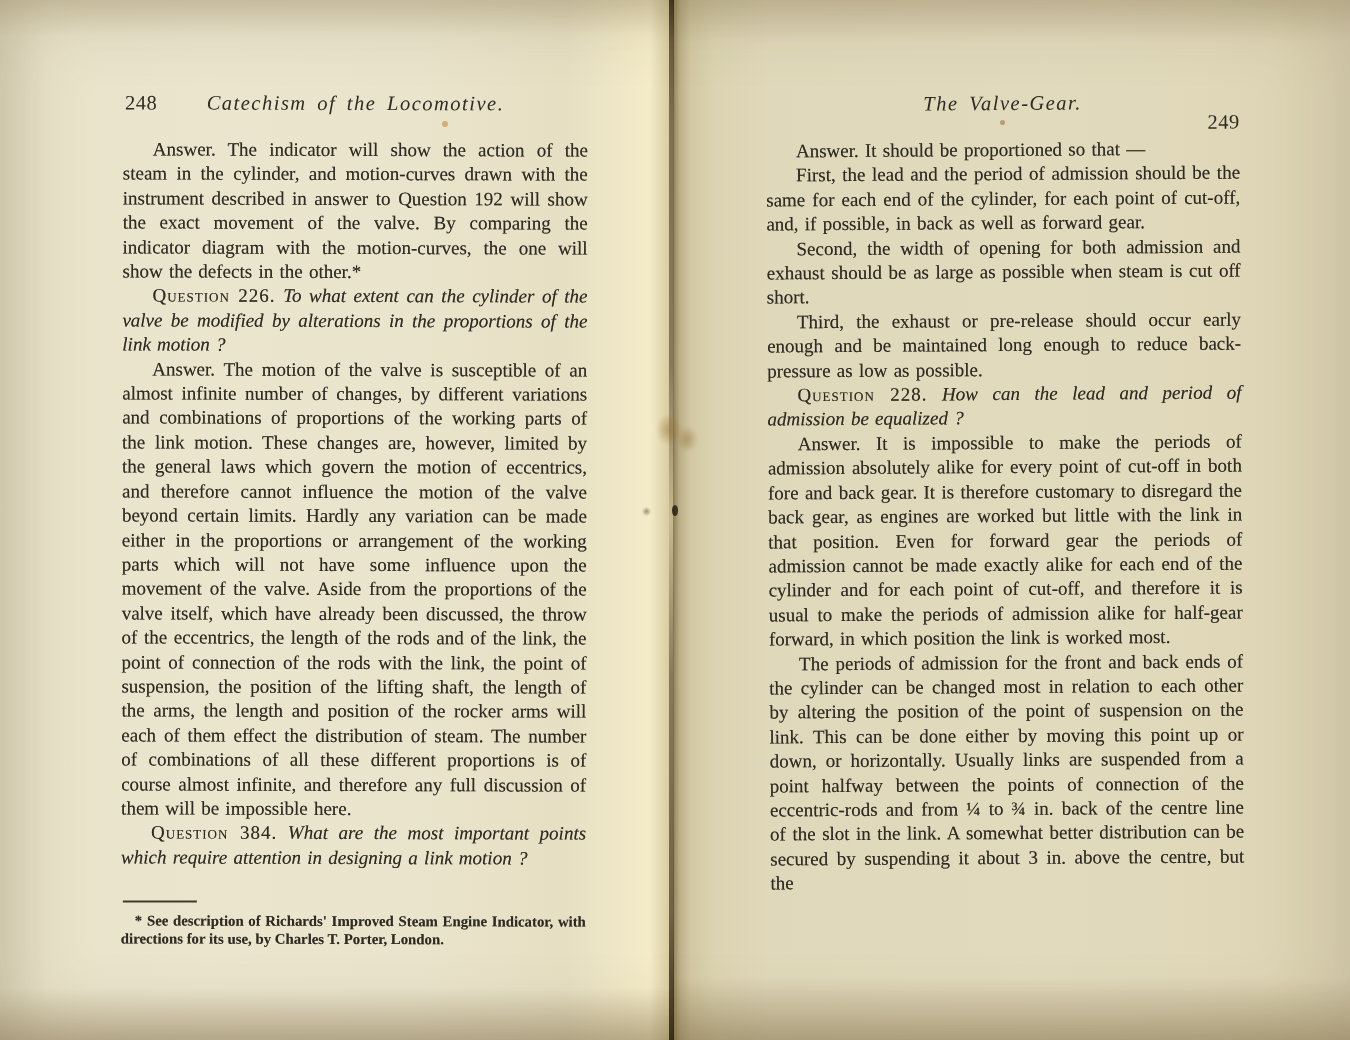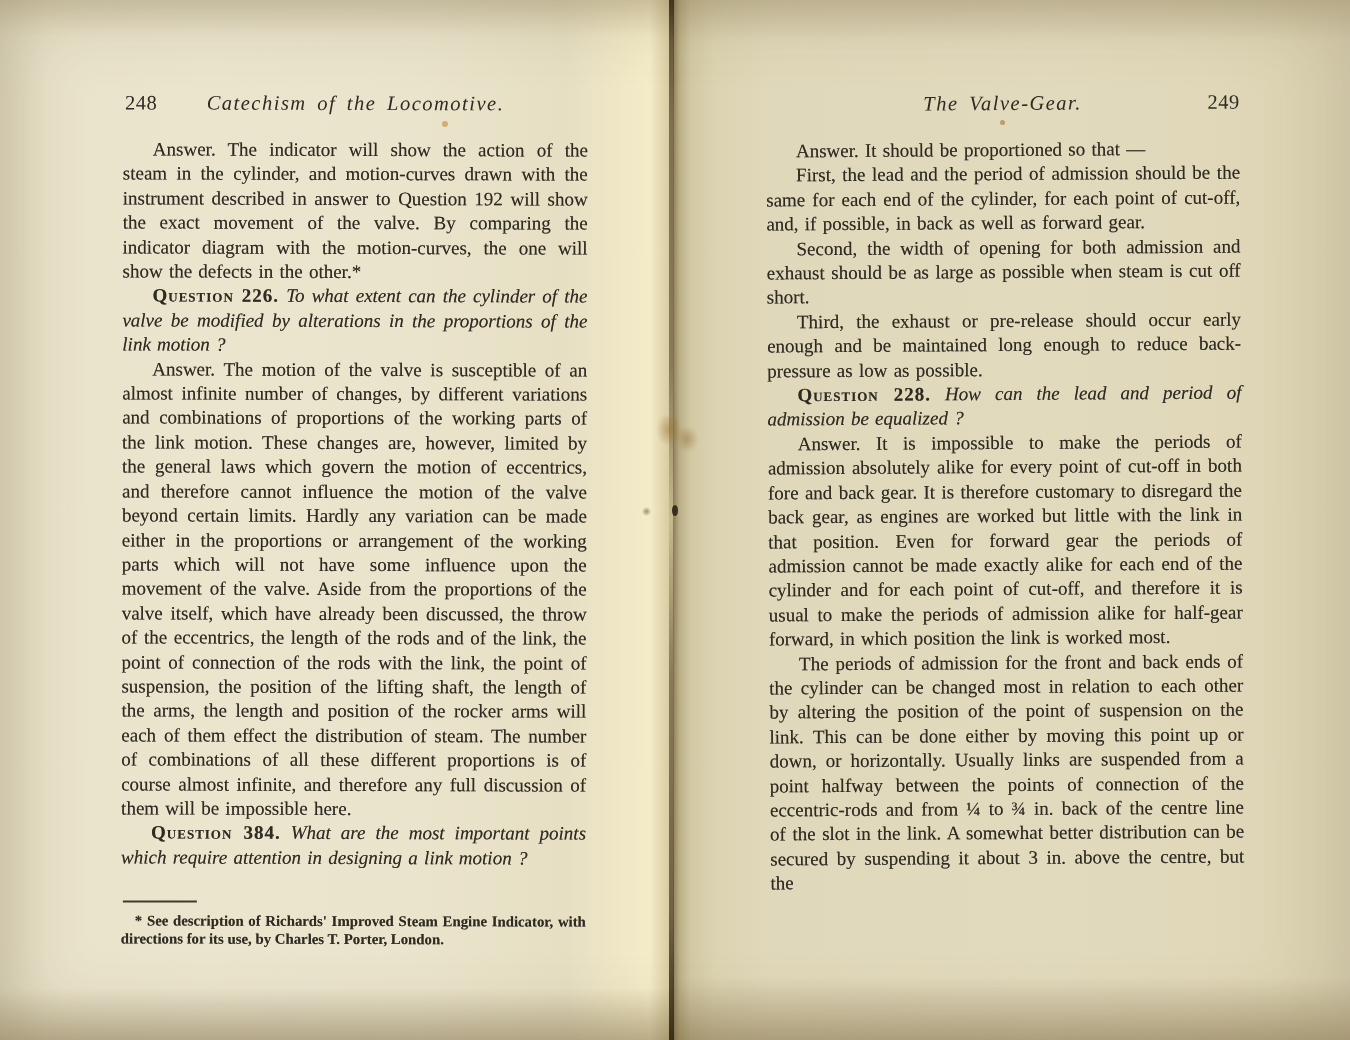--- a/index.html
+++ b/index.html
@@ -48,39 +48,39 @@
   .content.left  { left: 122px; width: 465px; transform: rotate(0.15deg); }
   .content.right { left: 768px; width: 474px; transform: rotate(-0.35deg); }
 
   .pagehead {
     position: relative; height: 27px;
     font-size: 20.5px; line-height: 27px;
     letter-spacing: 0.5px;
   }
   .pagehead .num { position: absolute; top: 0; font-style: normal; }
   .pagehead .num.nleft  { left: 2px; }
-  .pagehead .num.nright { right: 0; }
+  .pagehead .num.nright { right: 0; margin-top: 20px; }
   .pagehead .title {
     display: block; text-align: center;
     font-style: italic; letter-spacing: 1.5px;
     word-spacing: 4px;
   }
 
   .bodytext { margin-top: 21px; }
   .bodytext p {
     margin: 0;
     text-indent: 30px;
     font-size: 19px;
     line-height: 24.4px;
     text-align: justify;
     text-shadow: 0 0 0.6px rgba(46,43,35,0.55);
     word-spacing: 1.5px;
   }
   .lead { }
-  .qlabel { font-variant-caps: small-caps; letter-spacing: 1px; font-weight: bold; }
+  .qlabel { font-variant-caps: small-caps; letter-spacing: 1px; }
   .qtext { font-style: italic; }
 
   
   .footnote-block {
     position: absolute; left: 0; top: 811px; width: 100%;
   }
   .footnote-rule {
     width: 74px; height: 2px; background: #403a2b; margin: 0 0 9px 2px;
   }
   .footnote-block p {

